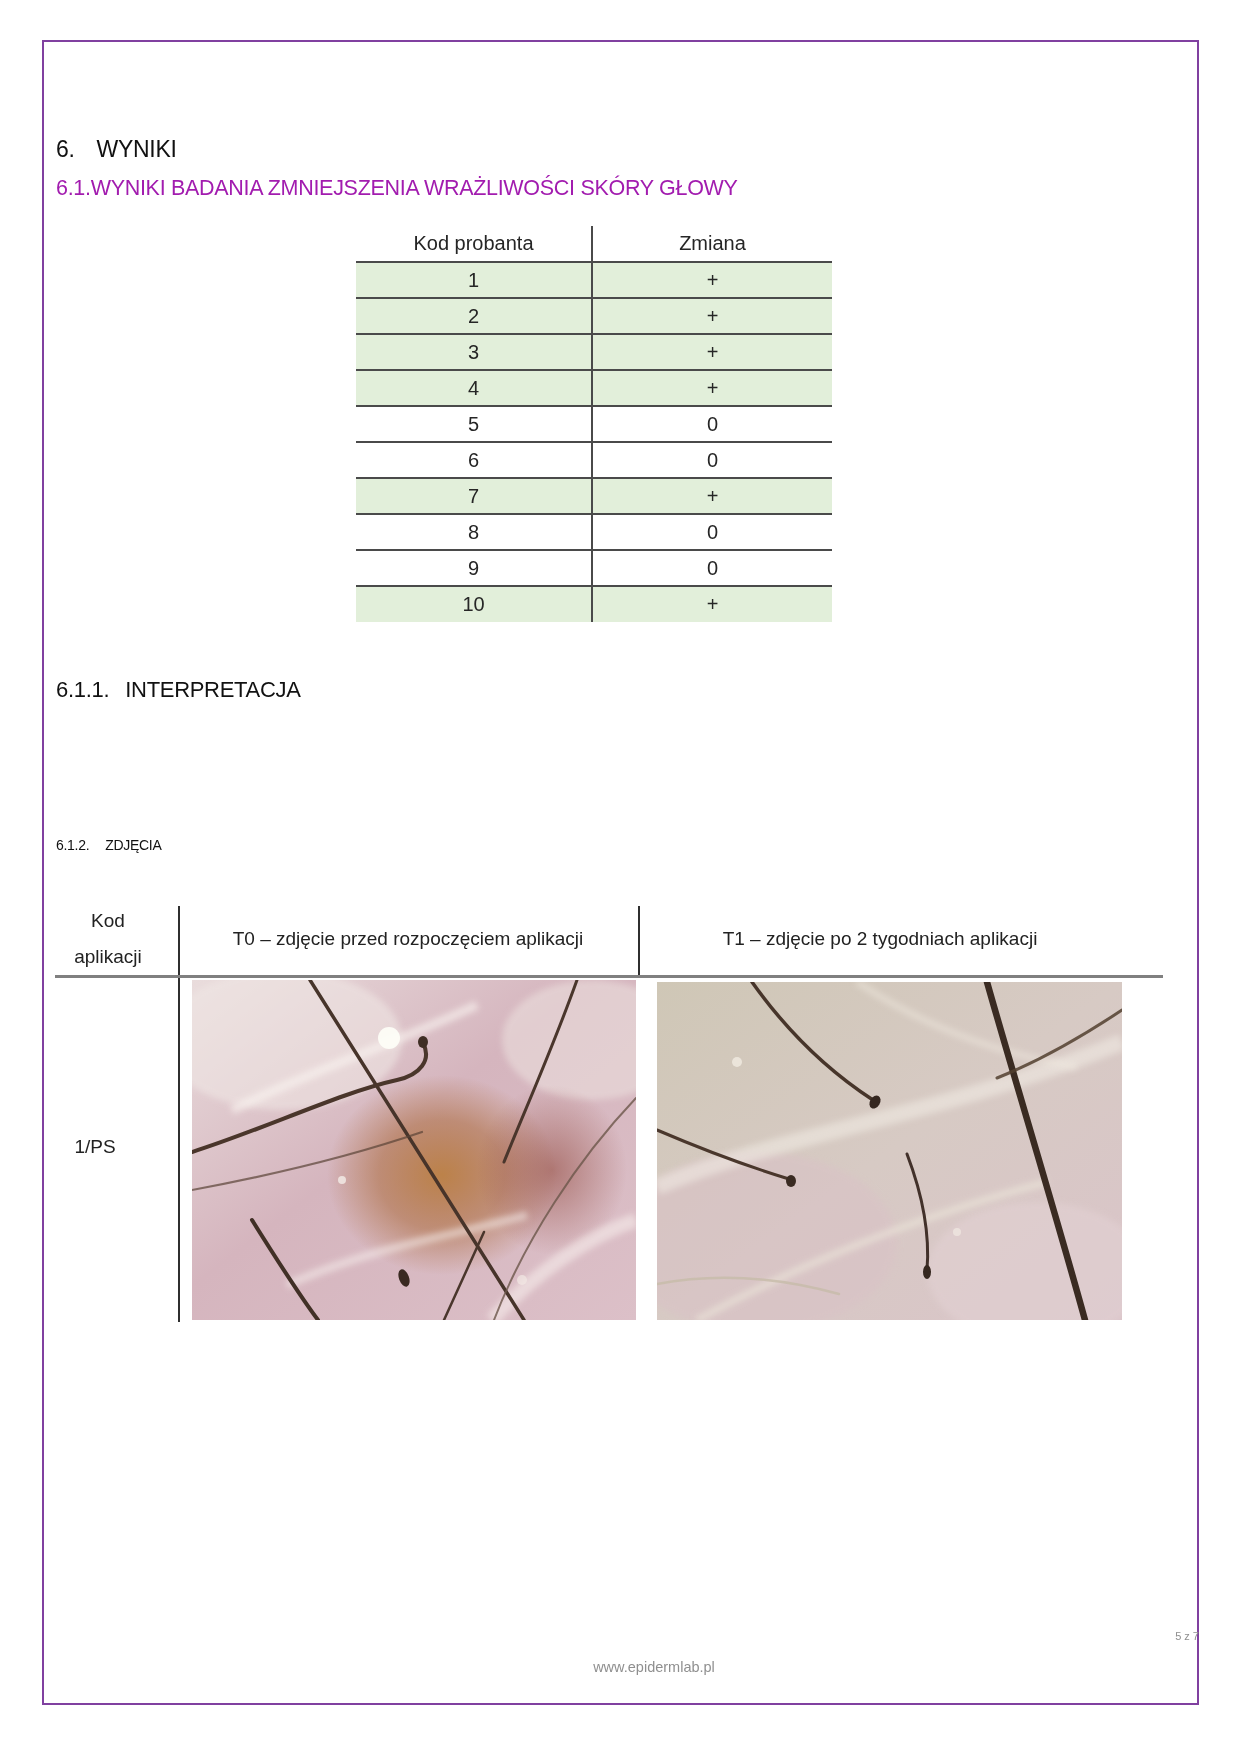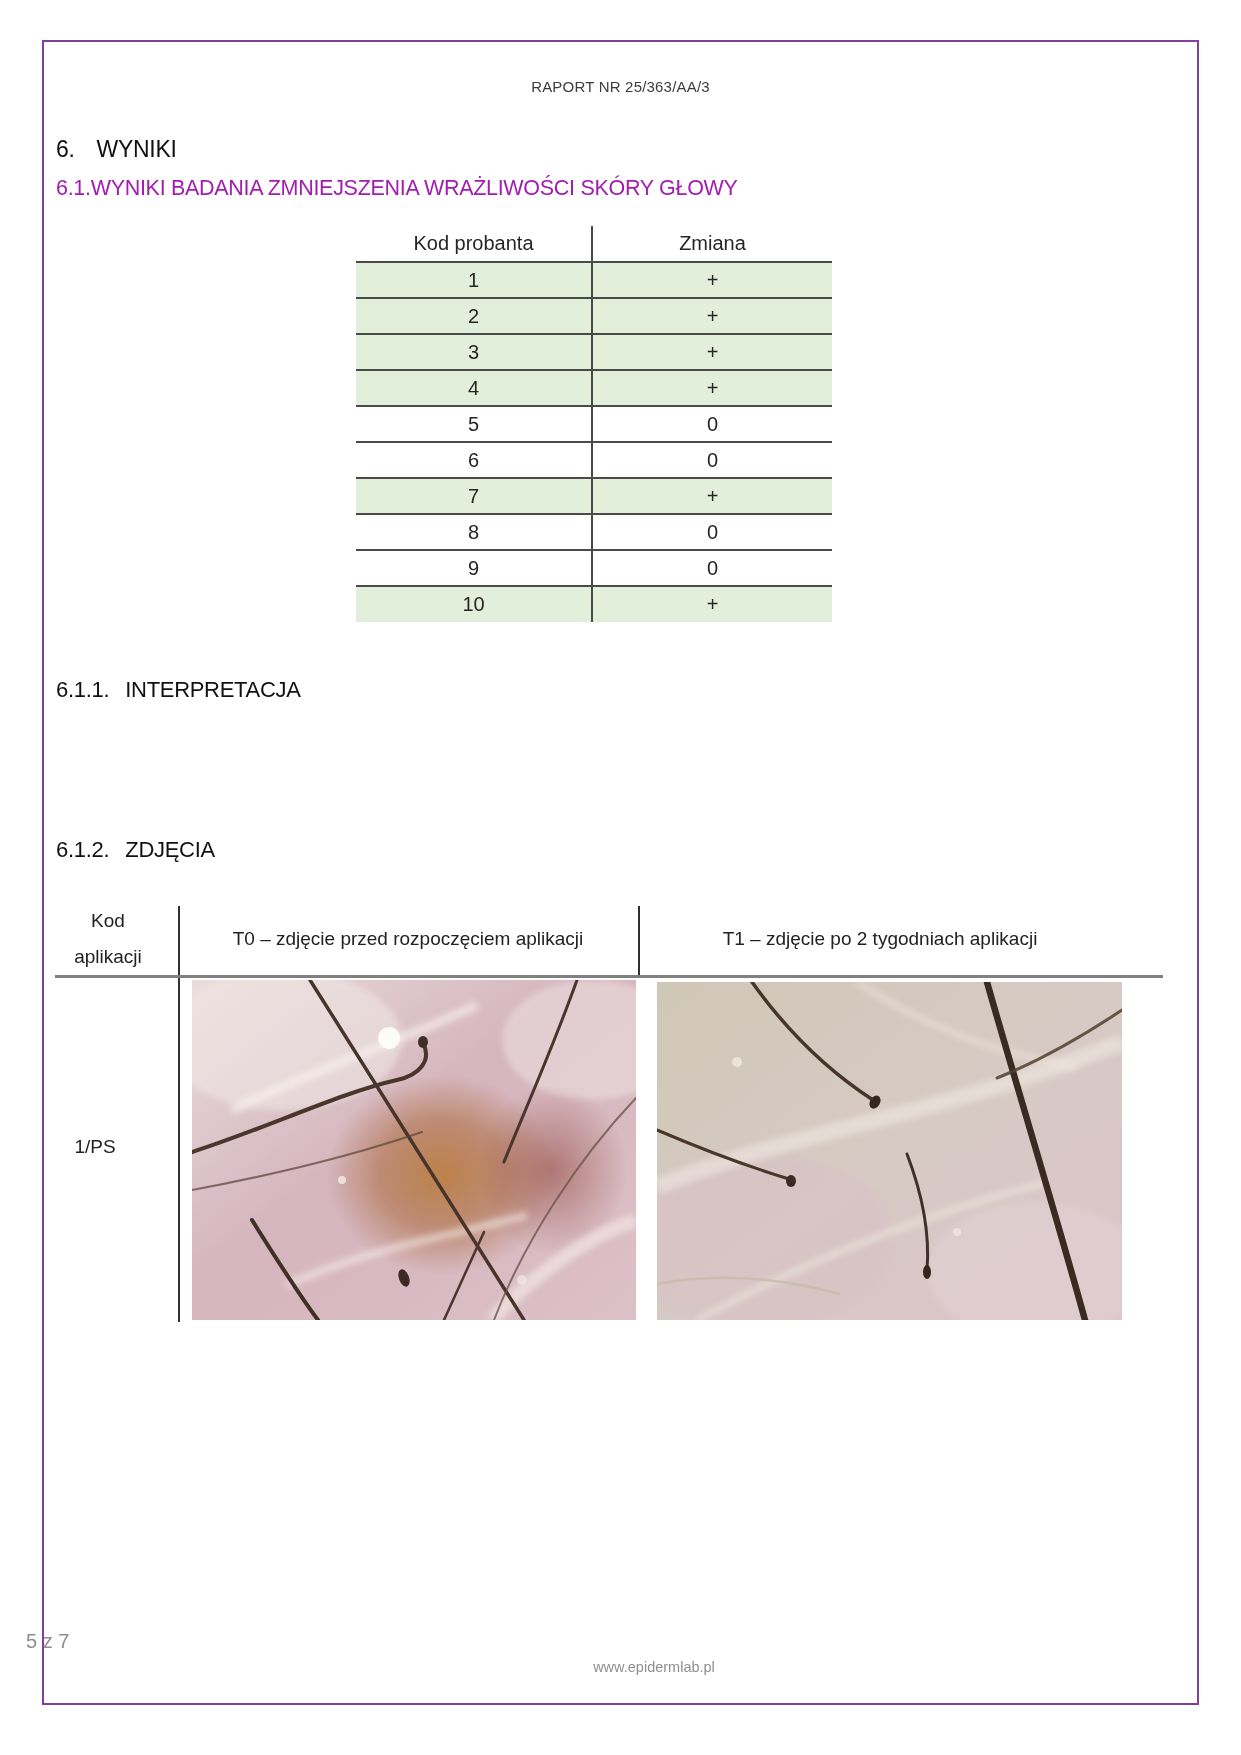--- a/index.html
+++ b/index.html
@@ -18,21 +18,21 @@
 
   .doc-header{position:absolute;left:42px;top:78px;width:1157px;text-align:center;
     font-size:15px;color:#3c3c3c;letter-spacing:0.2px;}
 
   .h-main{position:absolute;left:56px;top:136px;font-size:23px;font-weight:normal;letter-spacing:-0.3px;color:#111;}
   .h-main .num{display:inline-block;margin-right:22px;}
   .h-sub{position:absolute;left:56px;top:176px;font-size:21.5px;font-weight:normal;letter-spacing:-0.3px;color:#a21caf;}
   .h-sub .num{display:inline-block;margin-right:0px;}
   .h-611{position:absolute;left:56px;top:677px;font-size:22px;font-weight:normal;letter-spacing:-0.3px;color:#111;text-align:right;}
   .h-611 .num{display:inline-block;margin-right:16px;}
-  .h-612{position:absolute;left:56px;top:837px;font-size:22px;font-weight:normal;letter-spacing:-0.3px;color:#111;}
+  .h-612{position:absolute;left:56px;top:837px;font-size:14px;font-weight:normal;letter-spacing:-0.3px;color:#111;}
   .h-612 .num{display:inline-block;margin-right:16px;}
 
   
   table.results{position:absolute;left:356px;top:226px;border-collapse:collapse;table-layout:fixed;width:476px;
     font-size:20px;color:#262626;}
   table.results col.c1{width:236px;}
   table.results col.c2{width:240px;}
   table.results th,table.results td{font-weight:normal;text-align:center;vertical-align:middle;padding:0;height:36px;}
   table.results thead th{border-bottom:2px solid var(--line);}
   table.results tbody td{border-bottom:2px solid var(--line);}
@@ -48,30 +48,29 @@
   .pt-t0-header{position:absolute;left:178px;top:928px;width:460px;text-align:center;font-size:19px;color:#222;}
   .pt-t1-header{position:absolute;left:638px;top:928px;width:484px;text-align:center;font-size:19px;color:#222;}
   .pt-vline1{position:absolute;left:178px;top:906px;width:2px;height:416px;background:#2f2f2f;}
   .pt-vline2{position:absolute;left:638px;top:906px;width:2px;height:72px;background:#2f2f2f;}
   .pt-hline{position:absolute;left:55px;top:975px;width:1108px;height:3px;background:var(--gray);}
   .pt-row-label{position:absolute;left:32px;top:1136px;width:126px;text-align:center;font-size:19px;color:#222;}
   .photo{position:absolute;display:block;}
   .photo-t0{left:192px;top:980px;width:444px;height:340px;}
   .photo-t1{left:657px;top:982px;width:465px;height:338px;}
 
-  .footer-page{position:absolute;left:26px;top:1630px;width:1157px;text-align:left;font-size:20px;color:var(--footer);}
+  .footer-page{position:absolute;left:42px;top:1630px;width:1157px;text-align:right;font-size:11px;color:var(--footer);}
   .footer-site{position:absolute;left:42px;top:1659px;width:1224px;text-align:center;font-size:14.5px;color:var(--footer);}
 </style>
 </head>
 <body>
 
 <div class="page">
   <div class="page-border"></div>
 
-  <div class="doc-header">RAPORT NR 25/363/AA/3</div>
 
   <div class="h-main">
     <span class="num">6.</span><span>WYNIKI</span>
   </div>
 
   <div class="h-sub">
     <span class="num">6.1.</span><span>WYNIKI BADANIA ZMNIEJSZENIA WRAŻLIWOŚCI SKÓRY GŁOWY</span>
   </div>
 
   <table class="results">

